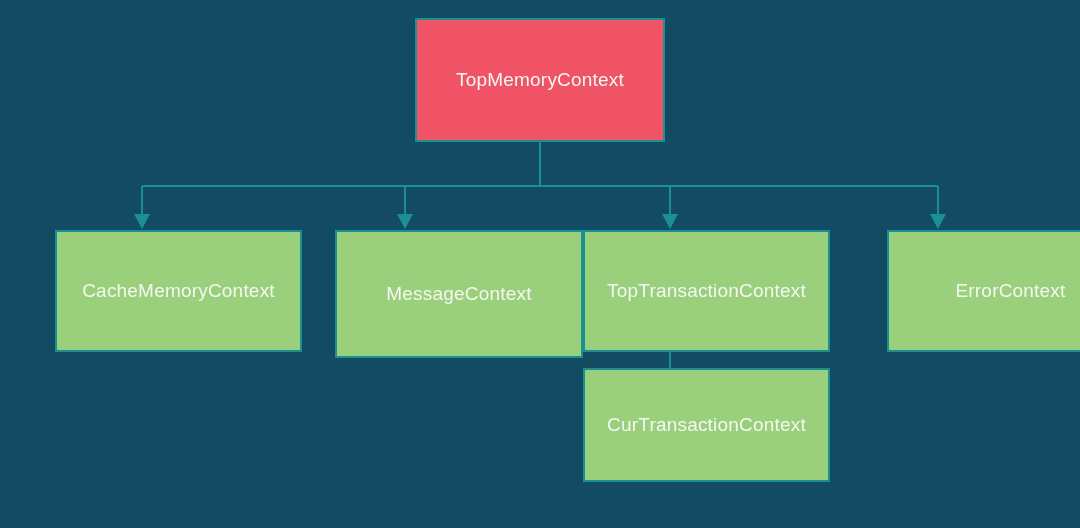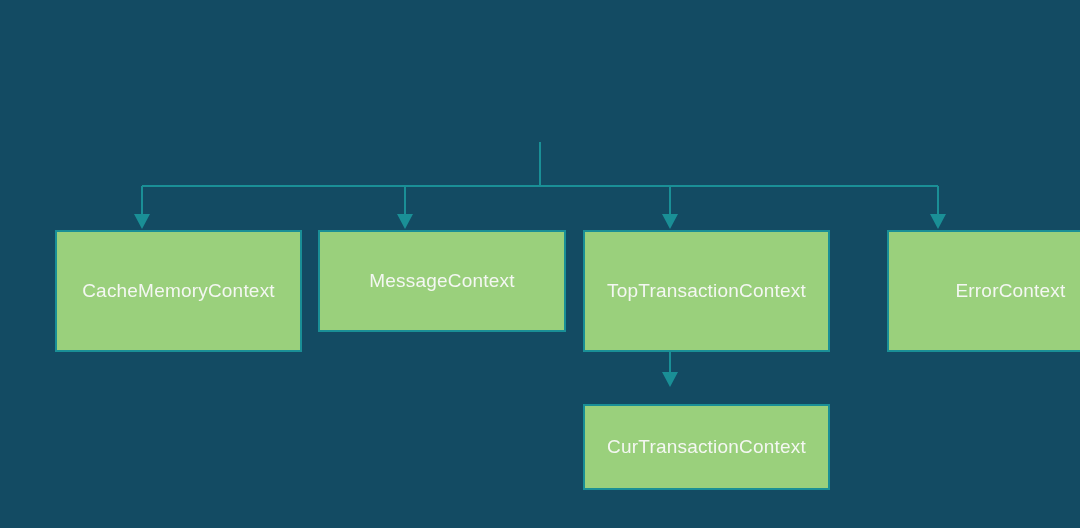--- a/index.html
+++ b/index.html
@@ -73,34 +73,37 @@
     </g>
     <g fill="#1a8f96">
       <polygon points="134,214 150,214 142,229"></polygon>
       <polygon points="397,214 413,214 405,229"></polygon>
       <polygon points="662,214 678,214 670,229"></polygon>
       <polygon points="930,214 946,214 938,229"></polygon>
       <polygon points="662,372 678,372 670,387"></polygon>
     </g>
   </svg>
 
+  <div class="node node-root" style="left:415px; top:18px; width:250px; height:124px;">
+    <span class="node-label">TopMemoryContext</span>
+  </div>
 
   <div class="node node-child" style="left:19px; top:230px; width:247px; height:122px;">
     <span class="node-label">CacheMemoryContext</span>
   </div>
 
-  <div class="node node-child" style="left:282px; top:230px; width:248px; height:102px;">
+  <div class="node node-child" style="left:299px; top:230px; width:248px; height:128px;">
     <span class="node-label">MessageContext</span>
   </div>
 
   <div class="node node-child" style="left:547px; top:230px; width:247px; height:122px;text-align:center;">
     <span class="node-label">TopTransactionContext</span>
   </div>
 
   <div class="node node-child" style="left:851px; top:230px; width:247px; height:122px;">
     <span class="node-label">ErrorContext</span>
   </div>
 
-  <div class="node node-child" style="left:547px; top:404px; width:247px; height:86px;align-items:center;">
+  <div class="node node-child" style="left:547px; top:368px; width:247px; height:114px;align-items:center;">
     <span class="node-label">CurTransactionContext</span>
   </div>
 
 </div>
 
 </body></html>

